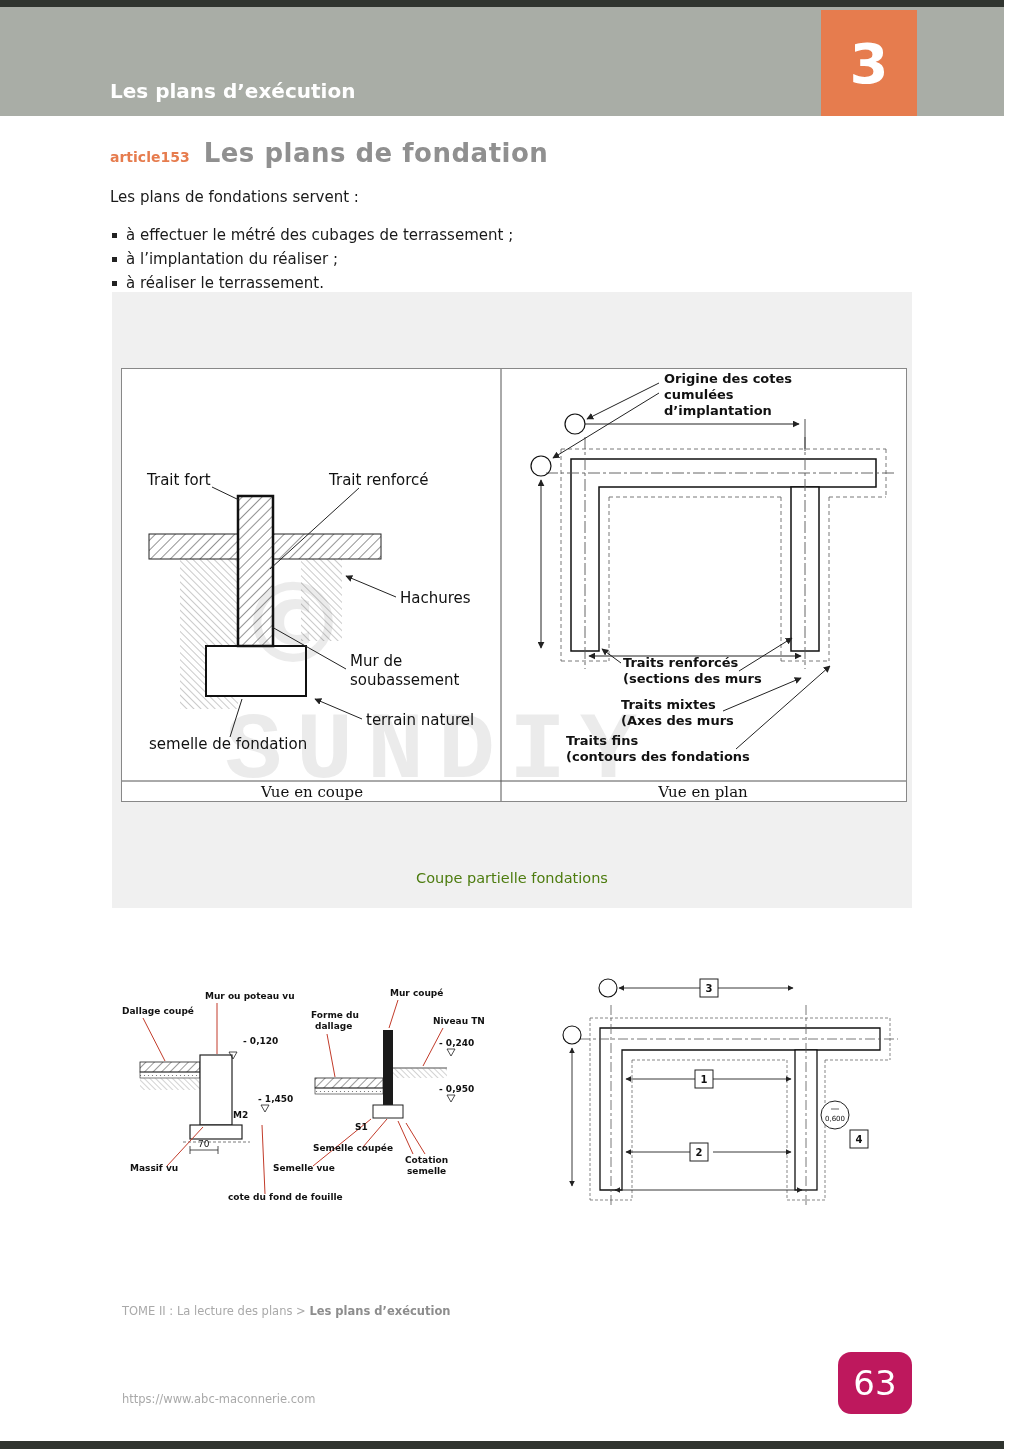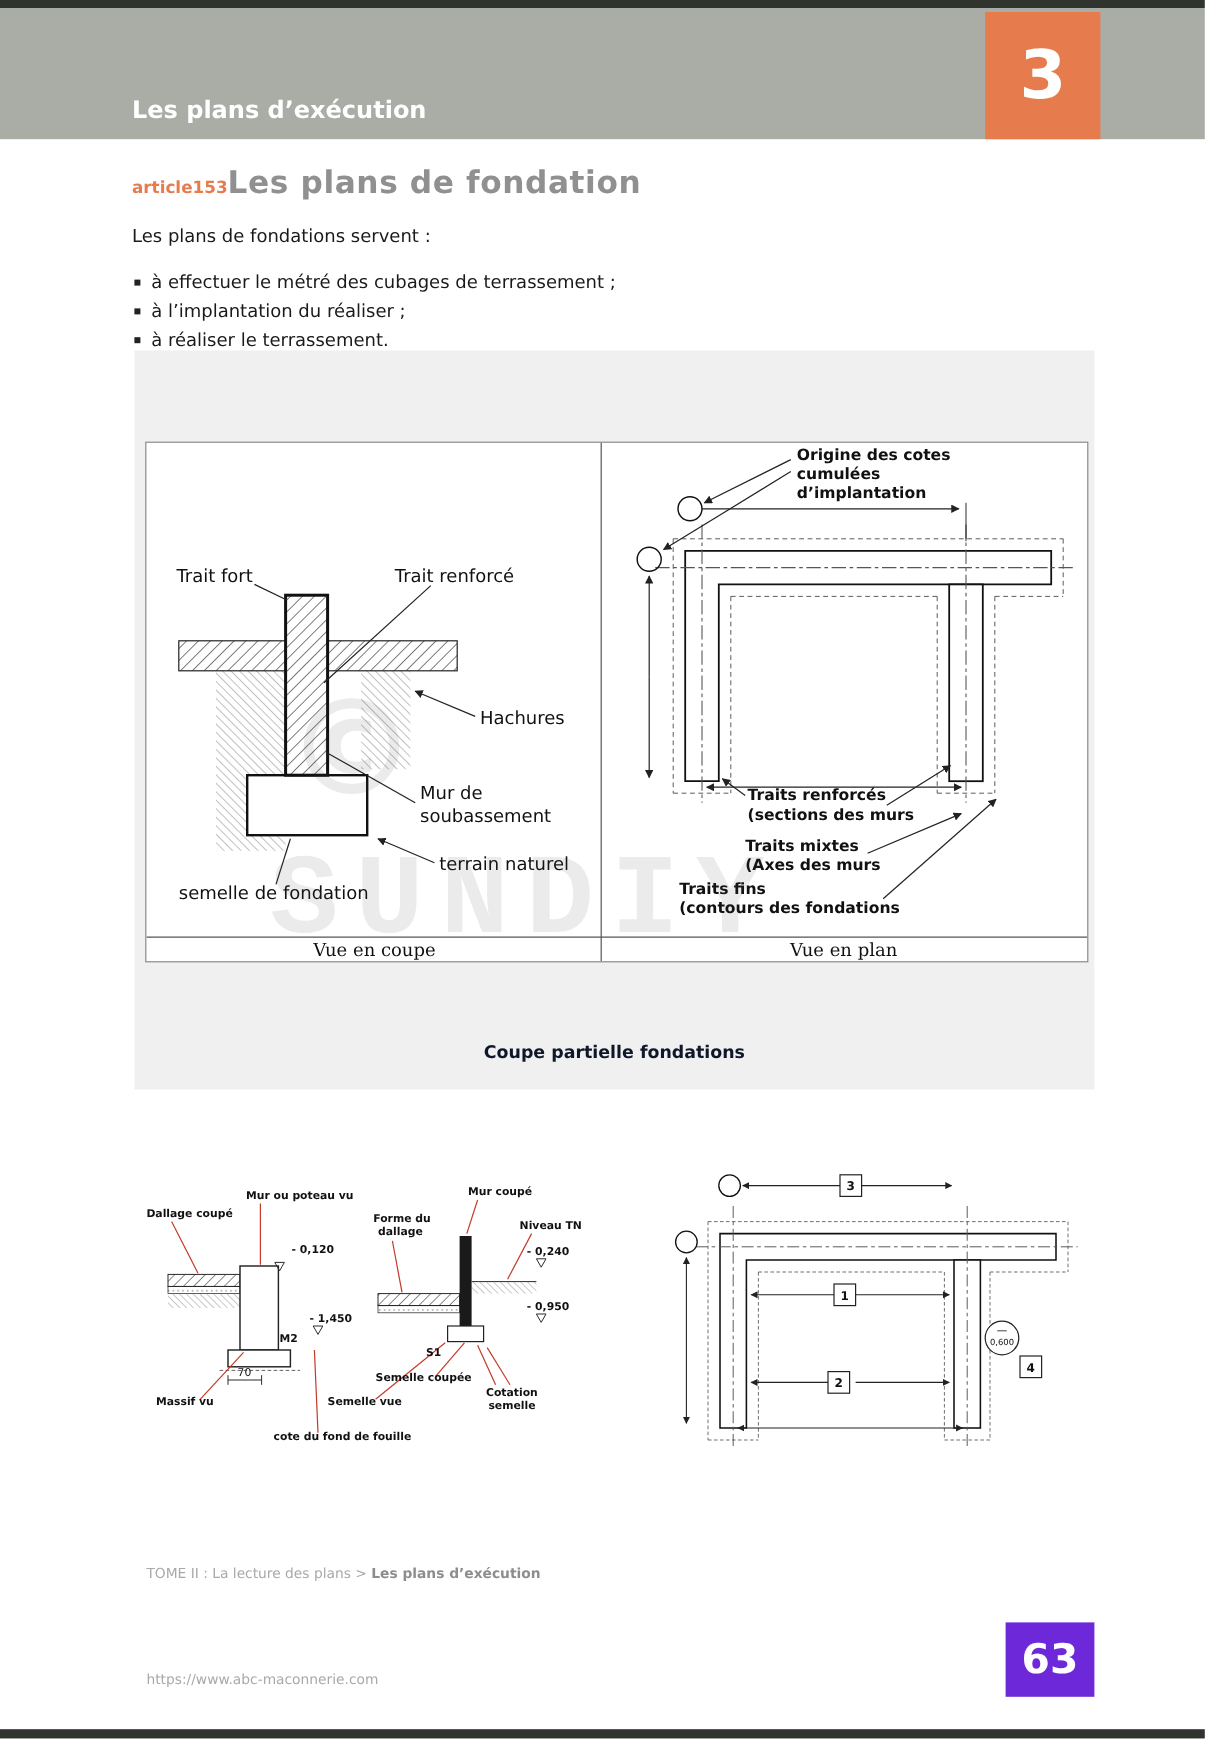--- a/index.html
+++ b/index.html
@@ -5,44 +5,44 @@
   html,body{margin:0;padding:0;background:#ffffff;}
   .page{position:relative;width:1004px;height:1449px;background:#fff;overflow:hidden;
         font-family:"DejaVu Sans",sans-serif;color:#1a1a1a;}
   .bar-top{position:absolute;left:0;top:0;width:1024px;height:7px;background:#30342f;}
   .bar-bottom{position:absolute;left:0;top:1441px;width:1024px;height:8px;background:#30342f;}
   .header-band{position:absolute;left:0;top:7px;width:1024px;height:109px;background:#a9ada6;}
   .header-title{position:absolute;left:110px;top:72px;color:#ffffff;font-size:20px;font-weight:bold;}
   .chapter-box{position:absolute;left:821px;top:10px;width:96px;height:106px;background:#e67c4e;
                color:#fff;display:flex;align-items:center;justify-content:center;
                font-size:56px;font-weight:bold;}
-  .article-row{position:absolute;left:110px;top:138px;display:flex;align-items:baseline;}
+  .article-row{position:absolute;left:110px;top:138px;display:flex;align-items:baseline;gap:14px;}
   .article-tag{color:#e67c4e;font-weight:bold;font-size:14px;}
   .article-title{color:#909090;font-size:26px;font-weight:bold;letter-spacing:.5px;}
   .lead{position:absolute;left:110px;top:188px;font-size:15px;}
   .bullets{position:absolute;left:112px;top:226px;margin:0;padding:0;list-style:none;font-size:15px;}
   .bullets li{margin-bottom:6px;}
   .bullets li::before{content:"";display:inline-block;width:5px;height:5px;background:#222;
                       margin-right:9px;vertical-align:2px;}
   .figure1{position:absolute;left:112px;top:292px;width:800px;height:616px;background:#f0f0f0;}
   .drawing1{position:absolute;left:9px;top:76px;width:786px;height:434px;background:#fff;
             border:1px solid #888;box-sizing:border-box;}
   .figure1-caption{position:absolute;left:0;top:578px;width:100%;text-align:center;
-                   font-weight:bold;font-size:14.5px;color:#0f172a;}
+                   font-weight:normal;font-size:14.5px;color:#4d7c0f;}
   .wm{position:absolute;font-weight:bold;color:rgba(60,60,60,0.10);pointer-events:none;z-index:5;}
   .wm-copy{left:238px;top:560px;font-size:110px;}
   .wm-text{left:225px;top:698px;font-size:95px;letter-spacing:14px;font-family:Liberation Mono, monospace;}
   .fig2l{position:absolute;left:115px;top:982px;}
   .fig2r{position:absolute;left:550px;top:955px;}
   .footer-breadcrumb{position:absolute;left:122px;top:1304px;font-size:11.5px;color:#a9a9a9;}
   .footer-breadcrumb .bc-bold{color:#8d8d8d;font-weight:bold;}
   .footer-url{position:absolute;left:122px;top:1392px;font-size:11.5px;color:#a9a9a9;text-decoration:none;}
-  .page-box{position:absolute;left:838px;top:1352px;width:74px;height:62px;background:#6d28d9;
+  .page-box{position:absolute;left:838px;top:1352px;width:74px;height:62px;background:#be185d;
             color:#fff;display:flex;align-items:center;justify-content:center;
-            font-size:34px;font-weight:bold;}
+            font-size:34px;font-weight:normal;border-radius:13px;}
   svg text{font-family:"DejaVu Sans",sans-serif;fill:#111;}
   svg text.b{font-weight:bold;}
   svg text.serif{font-family:"DejaVu Serif",serif;}
   svg text.t15{font-size:15px;}
   svg text.t13{font-size:13px;}
   svg text.t10{font-size:10px;}
   svg text.t9{font-size:9px;}
   svg text.t7{font-size:7px;}
 </style>
 </head>

